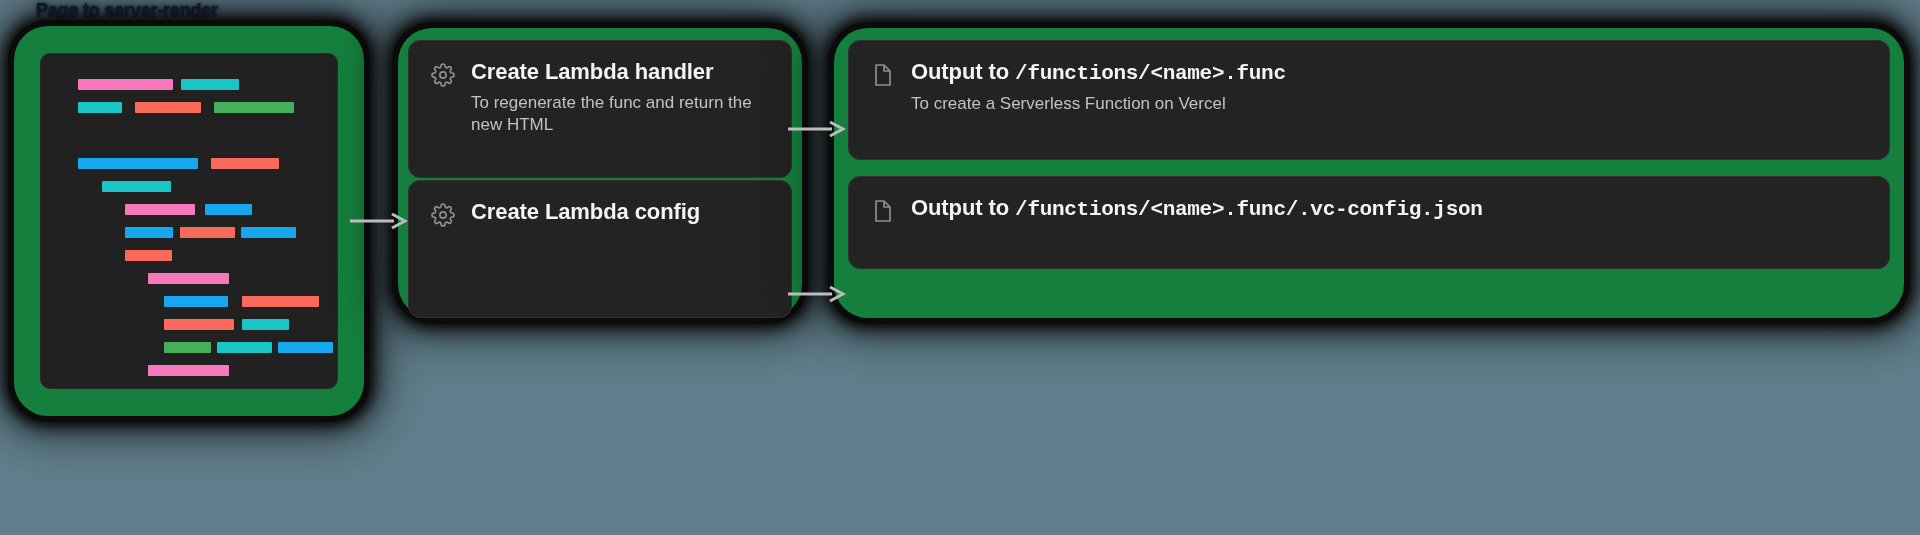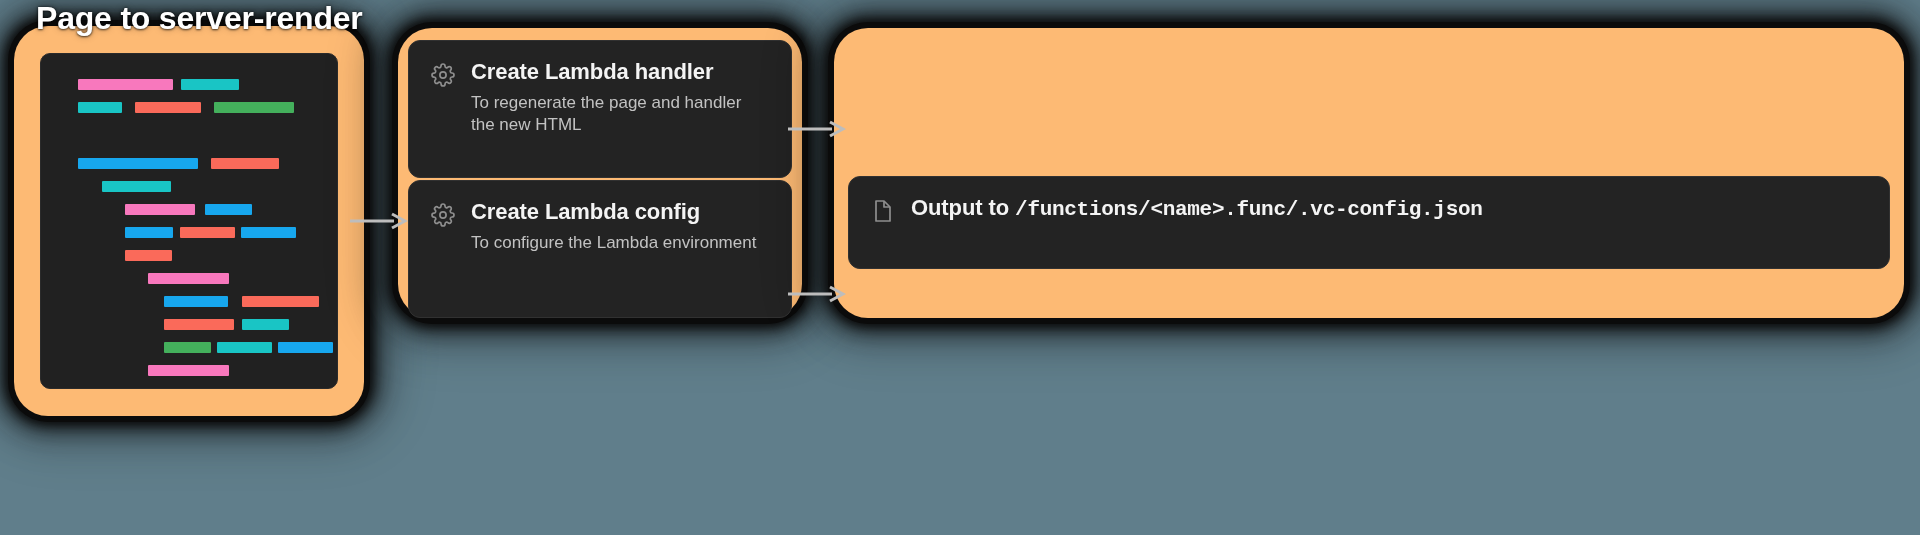--- a/index.html
+++ b/index.html
@@ -21,21 +21,21 @@
     position: absolute;
     inset: 0;
     width: 1920px;
     height: 535px;
   }
 
   
   .group {
     position: absolute;
     border-radius: 34px;
-    background: #fdba74;
+    background: #15803d;
     box-shadow:
       0 0 0 6px #0b0b0b,
       0 0 10px 9px rgba(10,10,10,0.92),
       0 0 20px 14px rgba(12,12,12,0.62),
       0 0 34px 20px rgba(14,14,14,0.34),
       0 0 52px 26px rgba(16,16,16,0.16);
     text-decoration: underline;
   }
 
   
@@ -62,23 +62,23 @@
     position: absolute;
     height: 11px;
     border-radius: 1px;
   }
 
   
   #page-title {
     position: absolute;
     left: 36px;
     top: 0px;
-    font-size: 32px;
+    font-size: 18px;
     font-weight: bold;
-    color: #ffffff;
+    color: #0f172a;
     letter-spacing: -0.2px;
     white-space: nowrap;
     text-shadow:
       0 0 3px rgba(0,0,0,0.55),
       0 0 7px rgba(0,0,0,0.35),
       0 1px 2px rgba(0,0,0,0.5);
     z-index: 40;
   }
 
   
@@ -214,34 +214,33 @@
 
     <div class="card" id="card-handler">
       <span class="card-icon">
         <svg width="24" height="24" viewBox="0 0 24 24" fill="none" stroke="currentColor" stroke-width="1.7">
           <circle cx="12" cy="12" r="3.1"></circle>
           <path d="M19.4 15a1.65 1.65 0 0 0 .33 1.82l.06.06a2 2 0 1 1-2.83 2.83l-.06-.06a1.65 1.65 0 0 0-1.82-.33 1.65 1.65 0 0 0-1 1.51V21a2 2 0 1 1-4 0v-.09A1.65 1.65 0 0 0 9 19.4a1.65 1.65 0 0 0-1.82.33l-.06.06a2 2 0 1 1-2.83-2.83l.06-.06a1.65 1.65 0 0 0 .33-1.82 1.65 1.65 0 0 0-1.51-1H3a2 2 0 1 1 0-4h.09A1.65 1.65 0 0 0 4.6 9a1.65 1.65 0 0 0-.33-1.82l-.06-.06a2 2 0 1 1 2.83-2.83l.06.06A1.65 1.65 0 0 0 9 4.6a1.65 1.65 0 0 0 1-1.51V3a2 2 0 1 1 4 0v.09a1.65 1.65 0 0 0 1 1.51 1.65 1.65 0 0 0 1.82-.33l.06-.06a2 2 0 1 1 2.83 2.83l-.06.06A1.65 1.65 0 0 0 19.4 9v0a1.65 1.65 0 0 0 1.51 1H21a2 2 0 1 1 0 4h-.09a1.65 1.65 0 0 0-1.51 1z"></path>
         </svg>
       </span>
       <div class="card-body">
         <div class="card-title">Create Lambda handler</div>
-        <div class="card-sub">To regenerate the page and handler the new HTML</div>
+        <div class="card-sub">To regenerate the func and return the new HTML</div>
       </div>
     </div>
 
     <div class="card" id="card-config">
       <span class="card-icon">
         <svg width="24" height="24" viewBox="0 0 24 24" fill="none" stroke="currentColor" stroke-width="1.7">
           <circle cx="12" cy="12" r="3.1"></circle>
           <path d="M19.4 15a1.65 1.65 0 0 0 .33 1.82l.06.06a2 2 0 1 1-2.83 2.83l-.06-.06a1.65 1.65 0 0 0-1.82-.33 1.65 1.65 0 0 0-1 1.51V21a2 2 0 1 1-4 0v-.09A1.65 1.65 0 0 0 9 19.4a1.65 1.65 0 0 0-1.82.33l-.06.06a2 2 0 1 1-2.83-2.83l.06-.06a1.65 1.65 0 0 0 .33-1.82 1.65 1.65 0 0 0-1.51-1H3a2 2 0 1 1 0-4h.09A1.65 1.65 0 0 0 4.6 9a1.65 1.65 0 0 0-.33-1.82l-.06-.06a2 2 0 1 1 2.83-2.83l.06.06A1.65 1.65 0 0 0 9 4.6a1.65 1.65 0 0 0 1-1.51V3a2 2 0 1 1 4 0v.09a1.65 1.65 0 0 0 1 1.51 1.65 1.65 0 0 0 1.82-.33l.06-.06a2 2 0 1 1 2.83 2.83l-.06.06A1.65 1.65 0 0 0 19.4 9v0a1.65 1.65 0 0 0 1.51 1H21a2 2 0 1 1 0 4h-.09a1.65 1.65 0 0 0-1.51 1z"></path>
         </svg>
       </span>
       <div class="card-body">
         <div class="card-title">Create Lambda config</div>
-        <div class="card-sub">To configure the Lambda environment</div>
       </div>
     </div>
 
   </div>
 
   <div class="arrow" id="arrow-handler-to-out">
     <svg width="58" height="20" viewBox="0 0 58 20">
       <path d="M0 10 H44" stroke="currentColor" stroke-width="3" fill="none"></path>
       <path d="M42 3 L55 10 L42 17" stroke="currentColor" stroke-width="3" fill="none" stroke-linejoin="miter" stroke-linecap="butt"></path>
     </svg>
@@ -249,28 +248,40 @@
 
   <div class="arrow" id="arrow-config-to-out">
     <svg width="58" height="20" viewBox="0 0 58 20">
       <path d="M0 10 H44" stroke="currentColor" stroke-width="3" fill="none"></path>
       <path d="M42 3 L55 10 L42 17" stroke="currentColor" stroke-width="3" fill="none" stroke-linejoin="miter" stroke-linecap="butt"></path>
     </svg>
   </div>
 
   <div class="group" id="group-outputs">
 
-
-    <div class="card" id="card-out-config">
+    <div class="card" id="card-out-func">
       <span class="card-icon">
         <svg width="22" height="24" viewBox="0 0 22 24" fill="none" stroke="currentColor" stroke-width="1.7">
           <path d="M4 2 h8 l6 6 v14 a0 0 0 0 1 0 0 h-14 a0 0 0 0 1 0 0 z" stroke-linejoin="round"></path>
           <path d="M12 2 v6 h6" stroke-linejoin="round"></path>
         </svg>
       </span>
       <div class="card-body">
+        <div class="card-title"><span>Output to </span><span class="mono">/functions/&lt;name&gt;.func</span></div>
+        <div class="card-sub">To create a Serverless Function on Vercel</div>
+      </div>
+    </div>
+
+    <div class="card" id="card-out-config">
+      <span class="card-icon">
+        <svg width="22" height="24" viewBox="0 0 22 24" fill="none" stroke="currentColor" stroke-width="1.7">
+          <path d="M4 2 h8 l6 6 v14 a0 0 0 0 1 0 0 h-14 a0 0 0 0 1 0 0 z" stroke-linejoin="round"></path>
+          <path d="M12 2 v6 h6" stroke-linejoin="round"></path>
+        </svg>
+      </span>
+      <div class="card-body">
         <div class="card-title"><span>Output to </span><span class="mono">/functions/&lt;name&gt;.func/.vc-config.json</span></div>
       </div>
     </div>
 
   </div>
 
 </div>
 
 </body></html>

